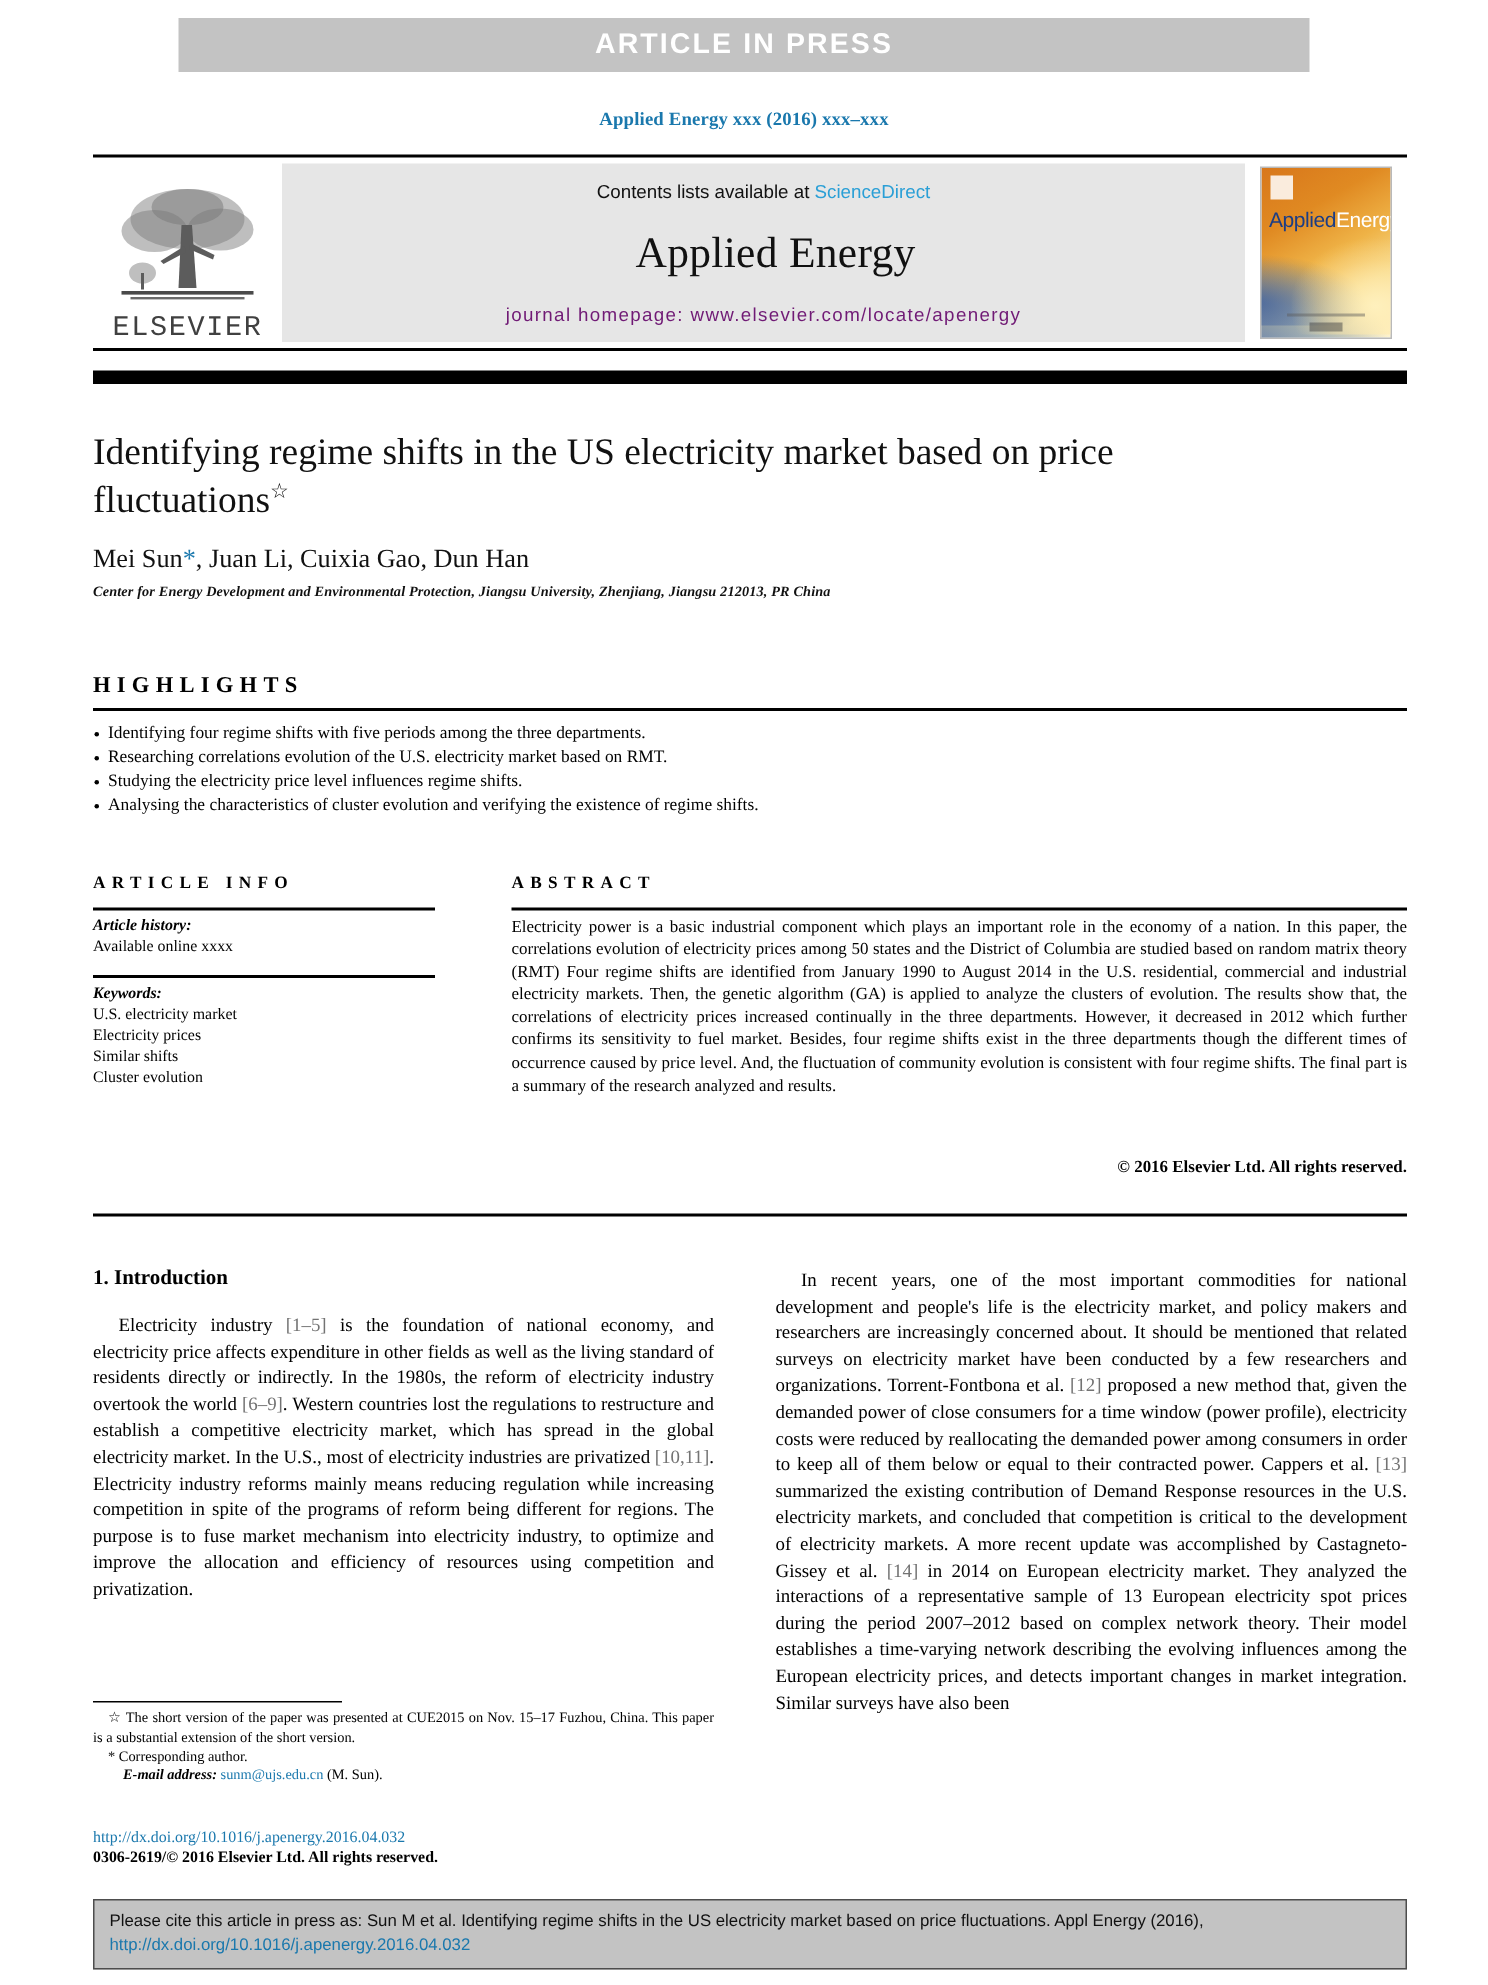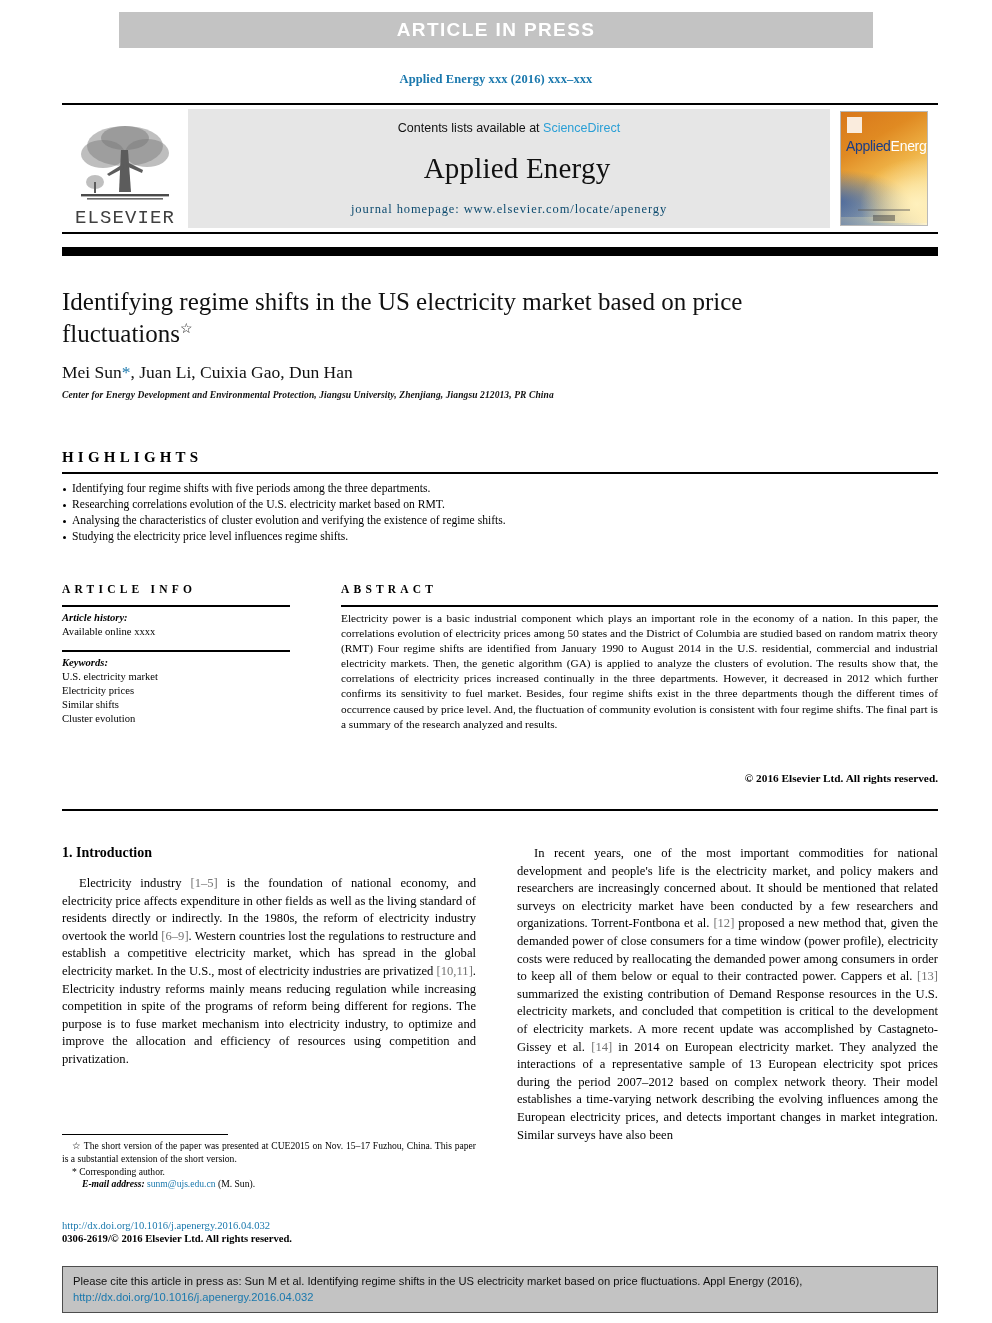--- a/index.html
+++ b/index.html
@@ -106,23 +106,23 @@
   }
   .contents-line .sd { color: #2a9fd6; }
   .journal-title {
     font-family: "Liberation Serif", serif;
     font-size: 29px;
     color: #111;
     letter-spacing: 0.2px;
     margin-left: 16px;
   }
   .homepage-line {
-    font-family: Liberation Serif, serif;
+    font-family: Liberation Sans, sans-serif;
     font-size: 12.5px;
-    color: #0c4a6e;
+    color: #701a75;
     letter-spacing: 0.9px;
   }
   .cover-thumb {
     flex: 0 0 108px;
     width: 108px;
     display: flex;
     align-items: center;
     justify-content: center;
   }
   .cover-inner {
@@ -520,22 +520,22 @@
   <div class="authors">
     <span>Mei Sun</span><span class="corr">*</span><span>, Juan Li, Cuixia Gao, Dun Han</span>
   </div>
   <div class="affiliation">Center for Energy Development and Environmental Protection, Jiangsu University, Zhenjiang, Jiangsu 212013, PR China</div>
 
   <div class="hl-head">HIGHLIGHTS</div>
   <div class="hl-rule"></div>
   <div class="hl-list">
     <div class="hl-item">Identifying four regime shifts with five periods among the three departments.</div>
     <div class="hl-item">Researching correlations evolution of the U.S. electricity market based on RMT.</div>
+    <div class="hl-item">Studying the electricity price level influences regime shifts.</div>
     <div class="hl-item">Analysing the characteristics of cluster evolution and verifying the existence of regime shifts.</div>
-    <div class="hl-item">Studying the electricity price level influences regime shifts.</div>
   </div>
 
   <div class="info-head">ARTICLE INFO</div>
   <div class="info-rule"></div>
   <div class="art-history">
     <div class="lbl">Article history:</div>
     <div>Available online xxxx</div>
   </div>
   <div class="info-rule2"></div>
   <div class="keywords">

